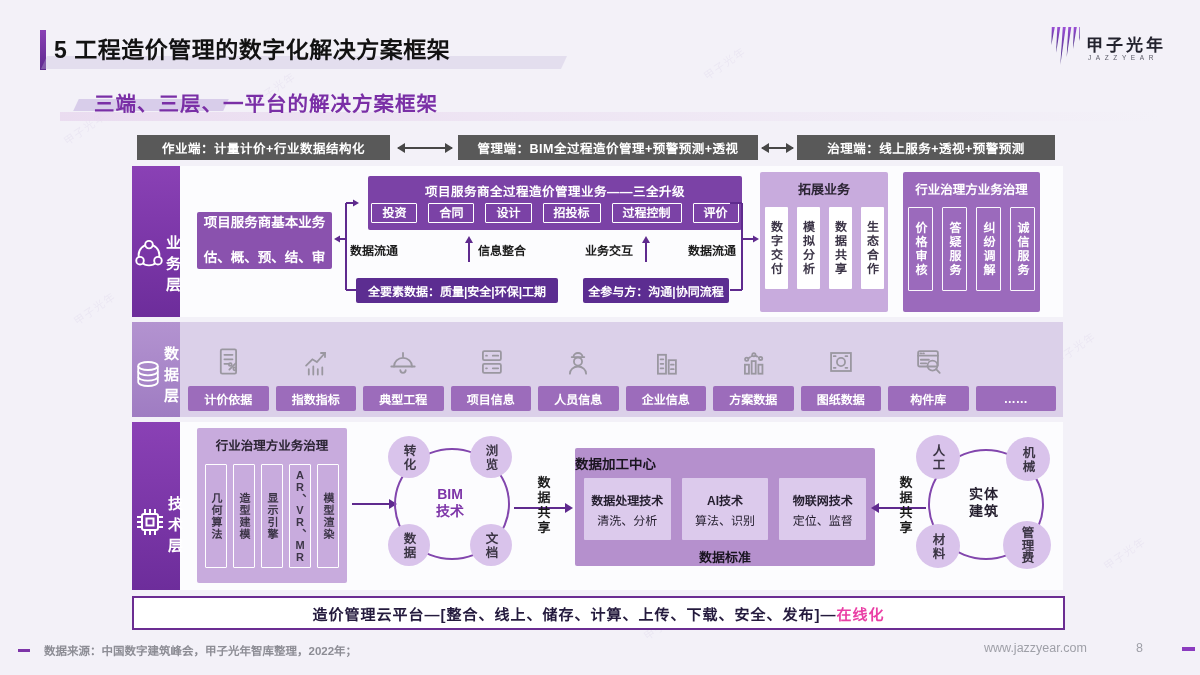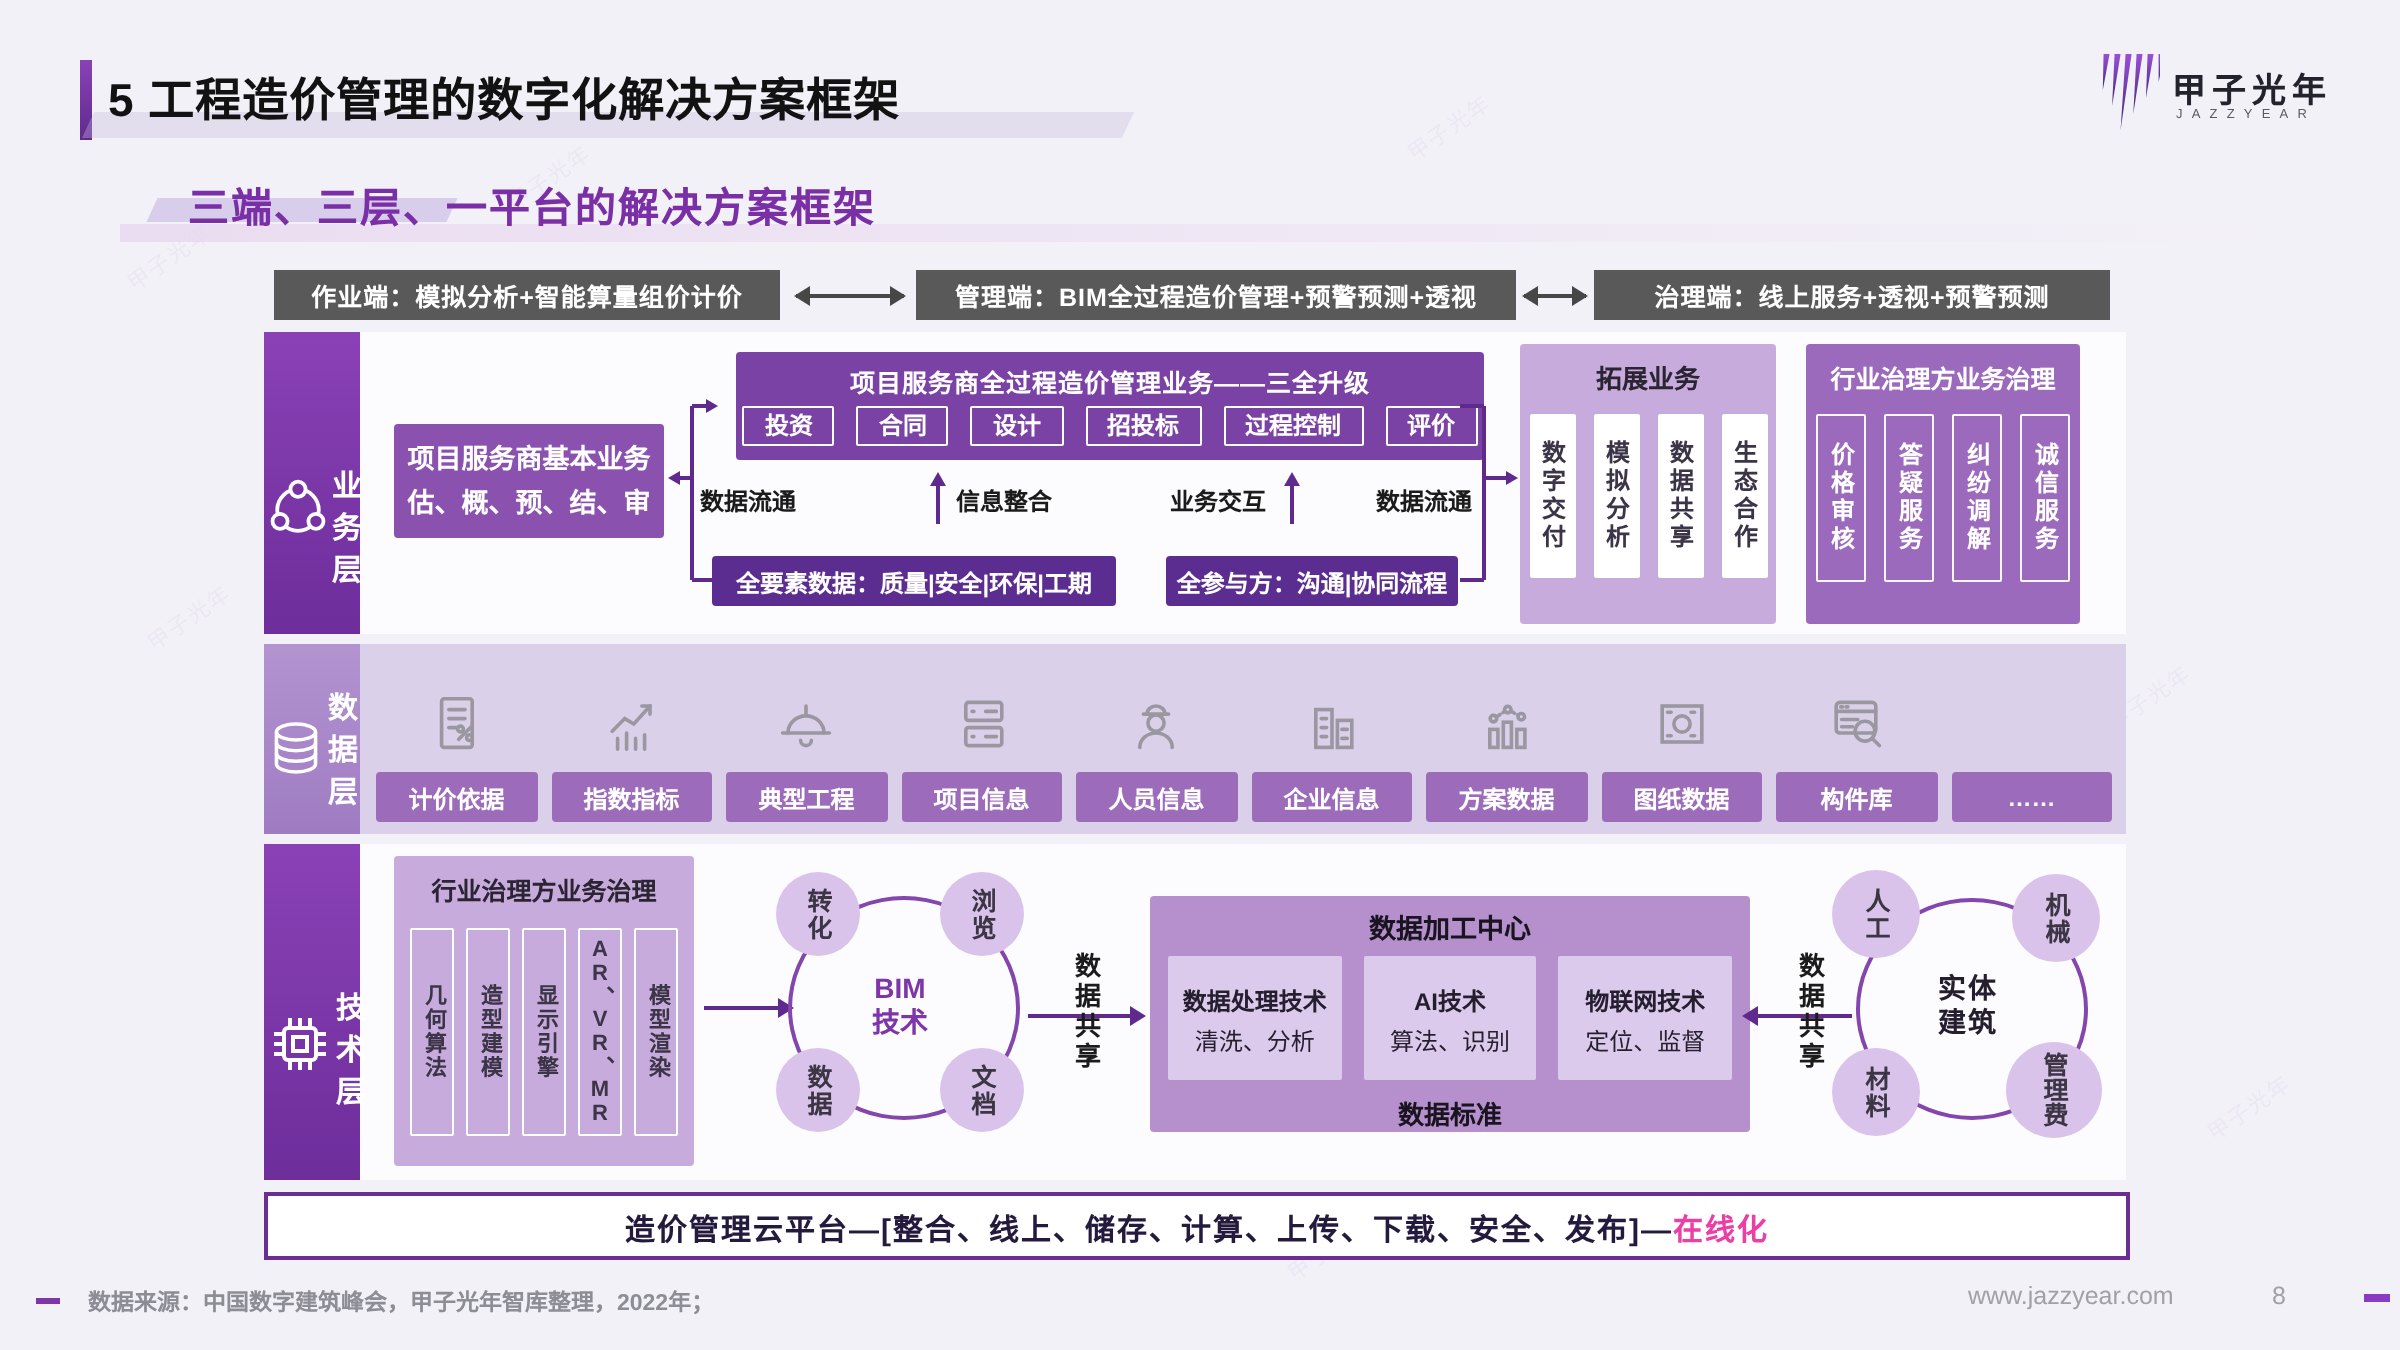--- a/index.html
+++ b/index.html
@@ -28,21 +28,21 @@
 
   
   .layer-col{background:linear-gradient(180deg,#8a41b5,#6d2d9b);color:#fff;display:flex;flex-direction:row;align-items:center;}
   .layer-col.light{background:linear-gradient(180deg,#b393d0,#9f7cc2);}
   .layer-label{font-size:15px;font-weight:bold;letter-spacing:1px;}
   .panel{background:#fcfcfe;}
   .panel.lav{background:#dbd0e9;}
 
   
   .pbox-basic{background:#8a52ae;color:#fff;font-size:13.5px;font-weight:bold;text-align:center;
-              display:flex;flex-direction:column;justify-content:center;line-height:1.6;border-radius:2px;}
+              display:flex;flex-direction:column;justify-content:space-between;line-height:1.6;border-radius:2px;}
   .process-box{background:#7b42a6;border-radius:2px;color:#fff;text-align:center;}
   .process-title{font-size:12.5px;font-weight:bold;margin-top:5px;letter-spacing:.5px;}
   .chip-row{display:flex;justify-content:center;gap:11px;margin-top:3px;}
   .chip{border:1.5px solid #fff;color:#fff;font-size:12px;font-weight:600;padding:1px 10px;line-height:16px;border-radius:1px;}
   .flow-label{font-size:12px;font-weight:bold;color:#1b1b1b;}
   .dark-purple{background:#5c2d91;color:#fff;font-weight:600;font-size:12px;display:flex;align-items:center;justify-content:center;border-radius:2px;}
   .light-card{background:#c8abdd;border-radius:2px;display:flex;flex-direction:column;align-items:center;}
   .mid-card{background:#9b6abc;border-radius:2px;display:flex;flex-direction:column;align-items:center;}
   .card-title-dark{font-size:13px;font-weight:bold;color:#2b2433;margin-top:7px;}
   .card-title-light{font-size:12.5px;font-weight:bold;color:#fff;margin-top:7px;}
@@ -69,21 +69,21 @@
   .gfx-vrow{display:flex;gap:6px;margin-top:10px;}
   .gfx-box{width:20px;height:102px;border:1.5px solid #fff;color:#3c3547;font-size:11px;font-weight:600;letter-spacing:1px;border-radius:1px;}
   .ring{border:2px solid #8246ad;border-radius:50%;}
   .node{background:#d9c3eb;border-radius:50%;display:flex;align-items:center;justify-content:center;
         color:#3b3544;font-weight:600;font-size:12.5px;letter-spacing:1px;z-index:2;}
   .ring-center{display:flex;flex-direction:column;align-items:center;justify-content:center;line-height:1.25;z-index:1;}
   .bim-center{color:#7d35a8;font-size:14px;font-weight:bold;}
   .entity-center{color:#241e2e;font-size:14px;font-weight:bold;letter-spacing:1px;}
   .share-text{font-size:13px;font-weight:bold;color:#1b1b1b;letter-spacing:2px;z-index:2;}
   .proc-card{background:#b590cd;border-radius:2px;display:flex;flex-direction:column;}
-  .proc-title{text-align:center;font-size:13.5px;font-weight:bold;color:#19141f;margin-top:5px;}
+  .proc-title{font-size:13.5px;font-weight:bold;color:#19141f;margin-top:5px;}
   .proc-row{display:flex;gap:11px;margin-top:5px;padding:0 9px;}
   .proc-inner{flex:1;height:62px;background:#dccaec;color:#241e2e;border-radius:1px;
               display:flex;flex-direction:column;align-items:center;justify-content:center;gap:3px;}
   .proc-l1{font-size:12px;font-weight:bold;}
   .proc-l2{font-size:12px;}
   .proc-standard{text-align:center;font-size:13px;font-weight:bold;color:#19141f;margin-top:7px;}
 
   
   .platform{background:#fff;border:2px solid #6b2d92;display:flex;align-items:center;justify-content:center;
             font-size:15px;font-weight:bold;color:#241a3d;letter-spacing:1px;}
@@ -129,21 +129,21 @@
         <path d="M17 2 h3 L18.5 40 Z"></path>
           <path d="M22.5 2 h3 L24 32 Z"></path>
         <path d="M28 2 h3 L29.5 24 Z"></path>
           <path d="M33.5 2 h3 L35 16 Z"></path>
       </g>
     </svg>
   </div>
   <div class="abs logo-cn">甲子光年</div>
   <div class="abs logo-en">JAZZYEAR</div>
 
-  <div class="abs dark-box" style="left:137px;top:135px;width:253px">作业端：模拟分析+智能算量组价计价</div>
+  <div class="abs dark-box" style="left:137px;top:135px;width:253px">作业端：计量计价+行业数据结构化</div>
   <div class="abs dblarrow" style="left:398px;top:147px;width:54px"></div>
   <div class="abs dark-box" style="left:458px;top:135px;width:300px">管理端：BIM全过程造价管理+预警预测+透视</div>
   <div class="abs dblarrow" style="left:762px;top:147px;width:31px"></div>
   <div class="abs dark-box" style="left:797px;top:135px;width:258px">治理端：线上服务+透视+预警预测</div>
 
   <div class="abs panel" style="left:180px;top:166px;width:883px;height:151px"></div>
   <div class="abs layer-col" style="left:132px;top:166px;width:48px;height:151px">
     <span style="margin-top:26px">
       <svg width="34" height="34" viewBox="0 0 36 36" fill="none" stroke="#fff" stroke-width="2">
         <circle cx="18" cy="18" r="11"></circle>

